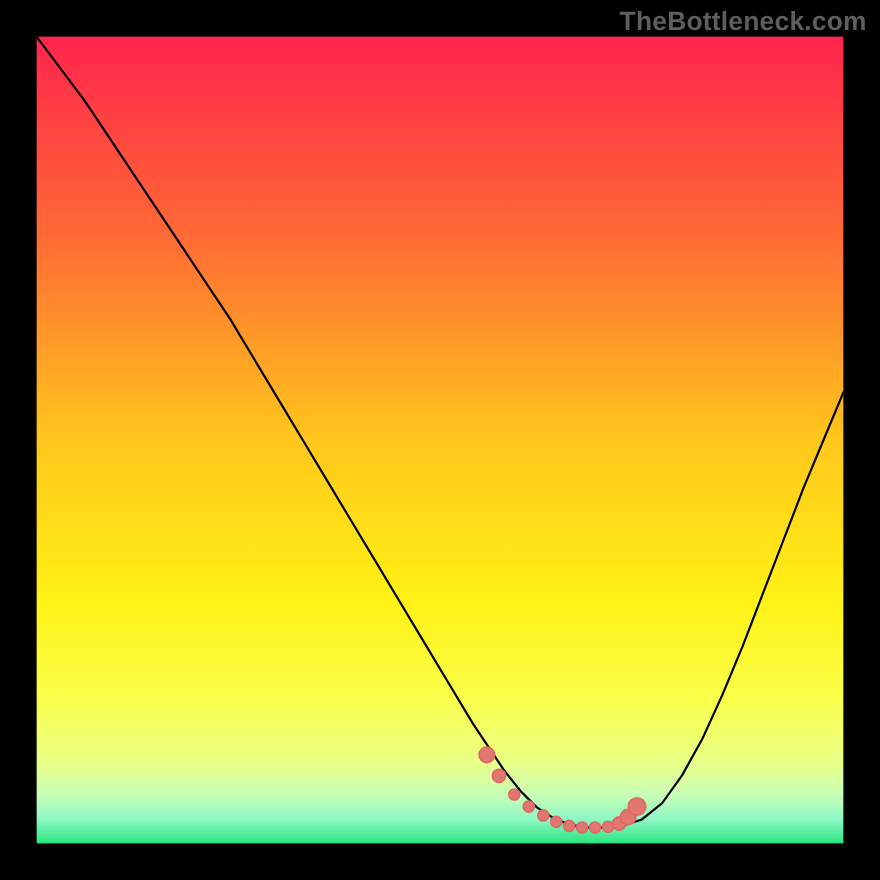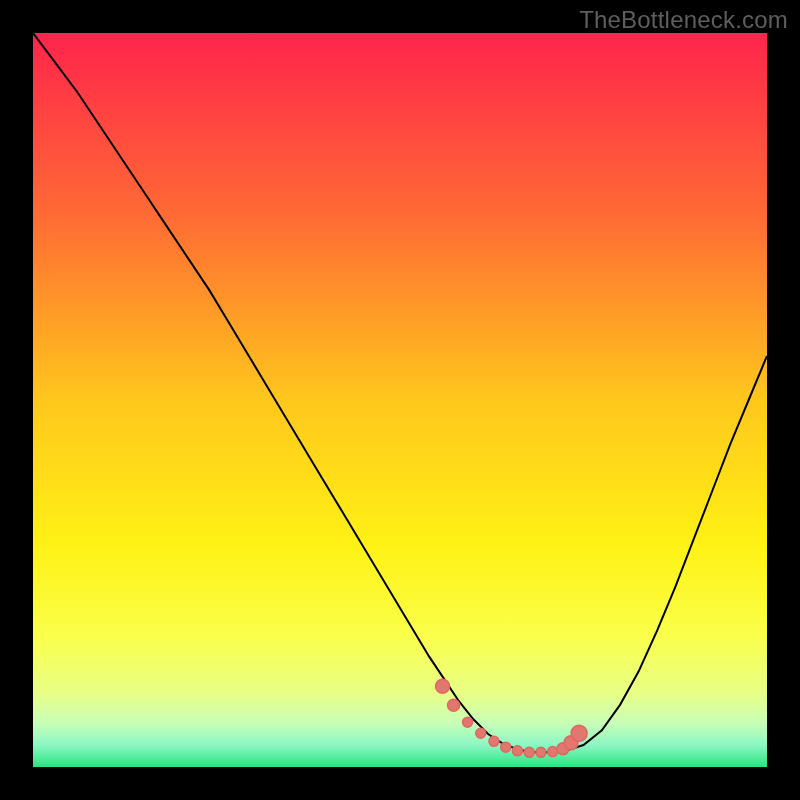--- a/index.html
+++ b/index.html
@@ -18,21 +18,21 @@
     width: 800px;
     height: 800px;
     background: #000;
   }
   .watermark {
     position: absolute;
     top: 6px;
     right: 12px;
     color: #5e5e5e;
     font-size: 24px;
-    font-weight: 400;
+    font-weight: 700;
     letter-spacing: 0.2px;
   }
   
   .plot {
     position: absolute;
     left: 33px;
     top: 33px;
     width: 734px;
     height: 734px;
     overflow: hidden;

